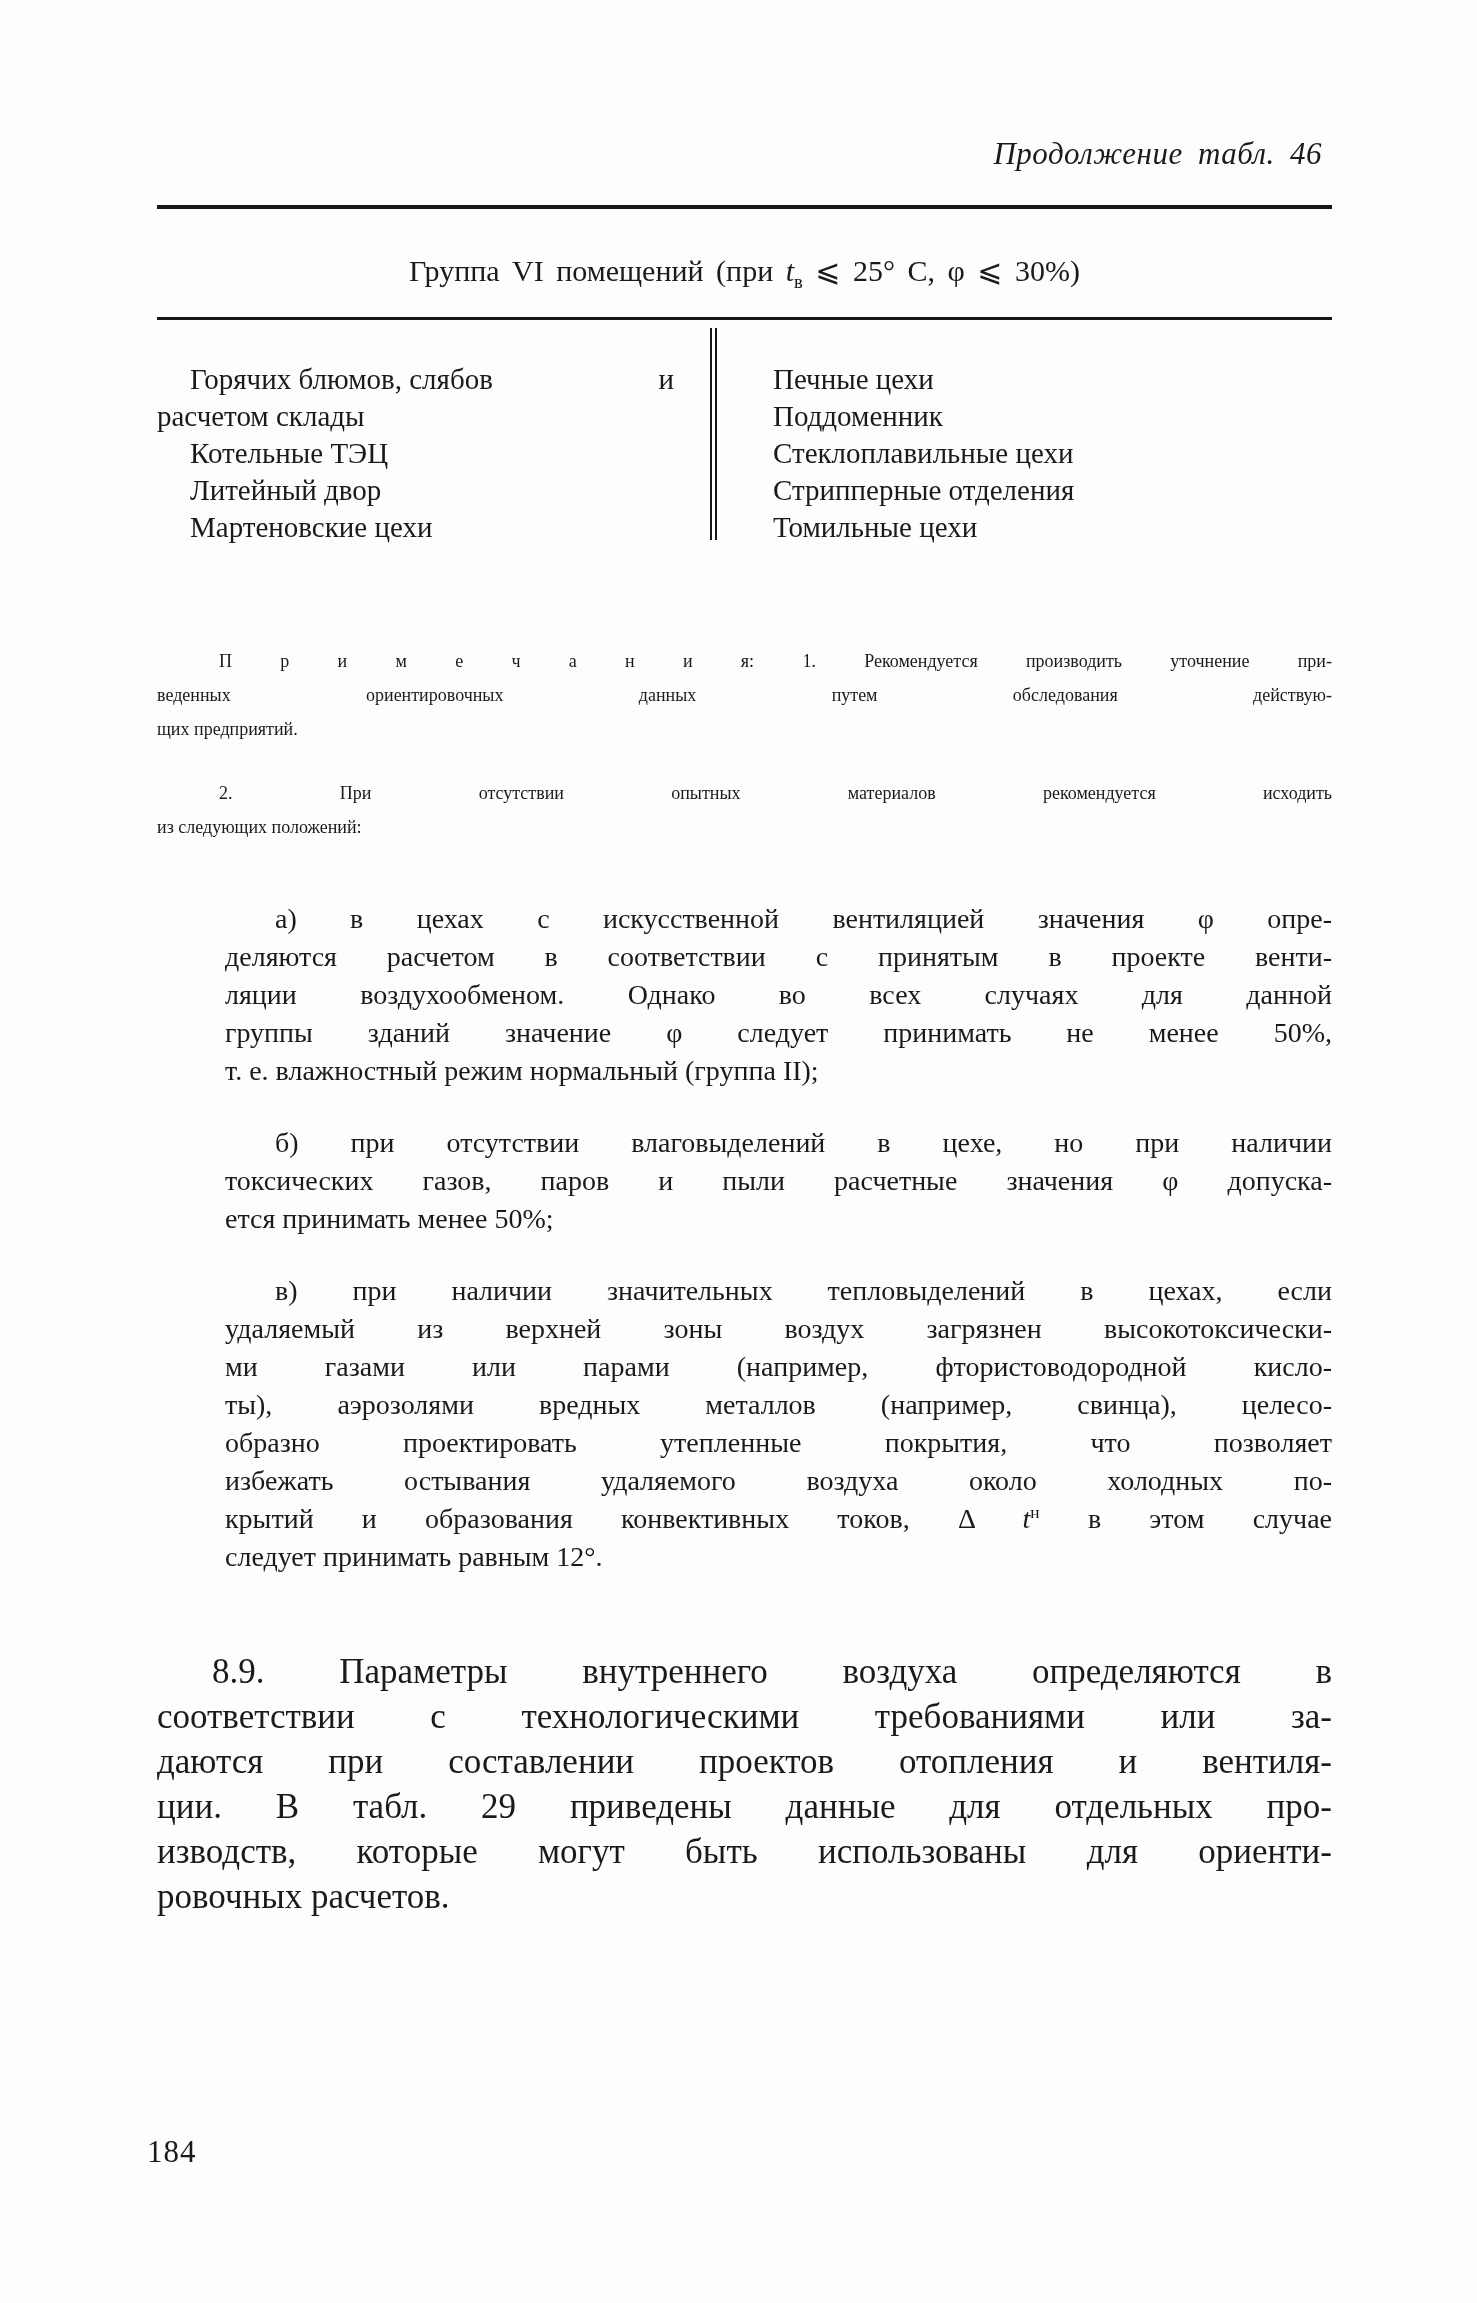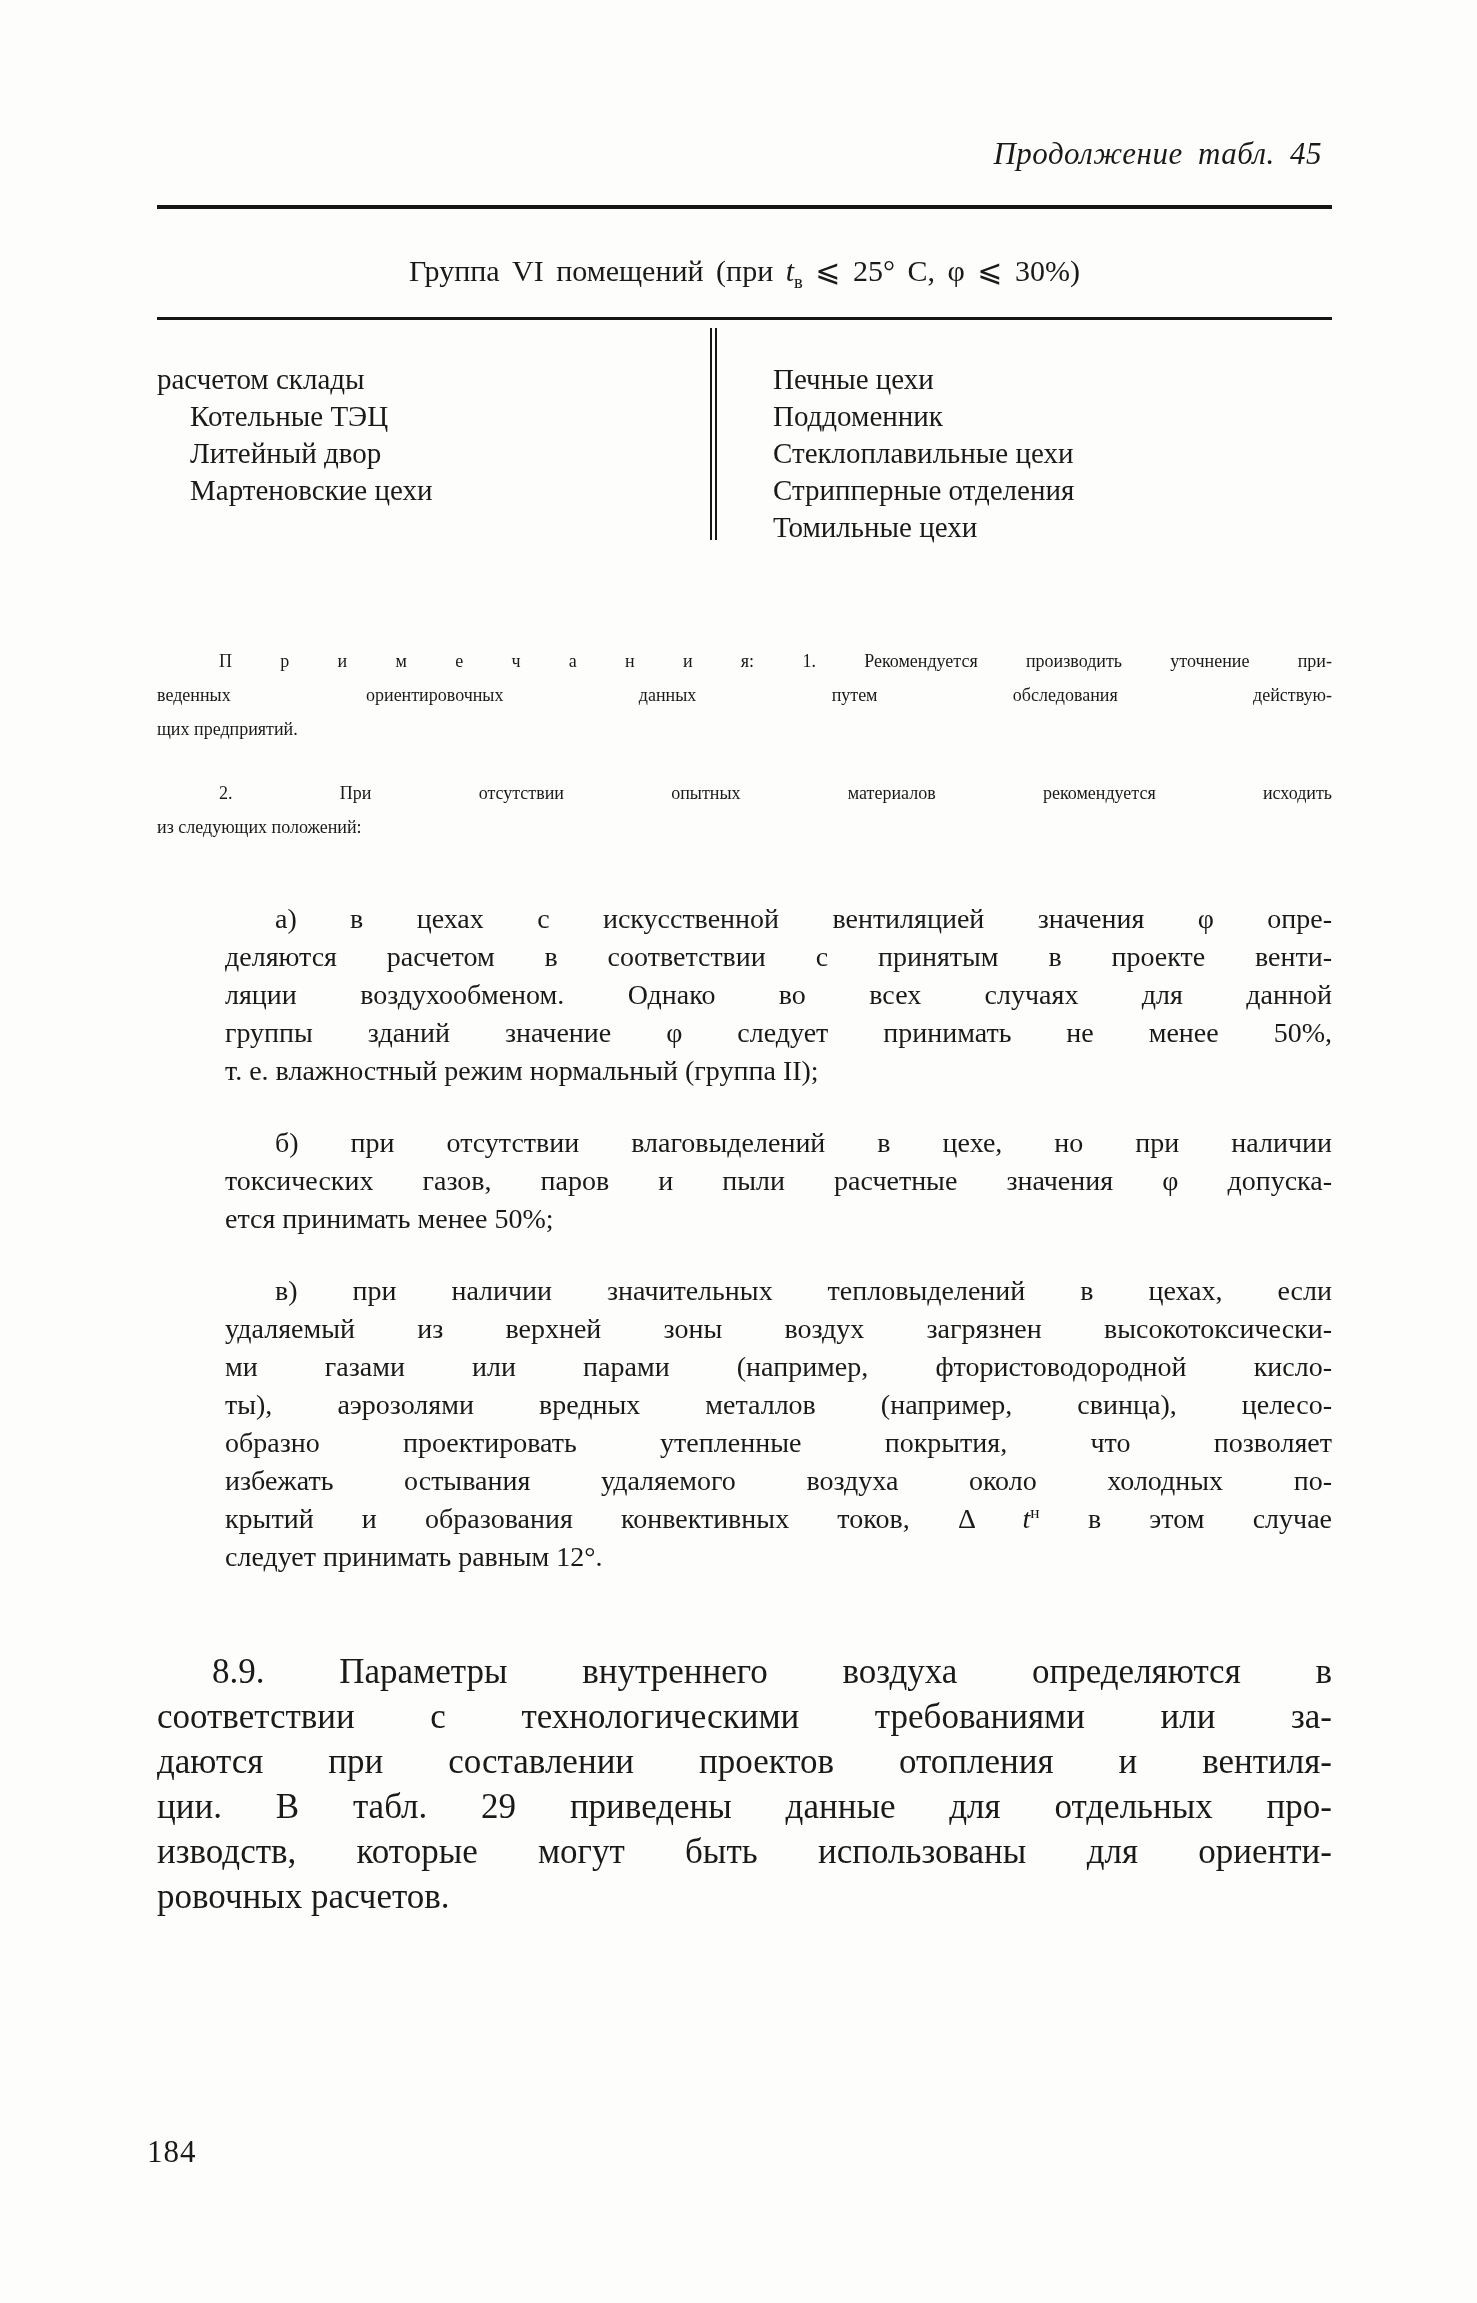--- a/index.html
+++ b/index.html
@@ -67,32 +67,36 @@
     position:absolute;left:147px;top:2134px;
     font-size:31px;letter-spacing:1px;
   }
 </style>
 </head>
 <body>
 
 <div class="page">
   <div class="content">
 
-    <div class="runhead">Продолжение табл. 45</div>
+    <div class="runhead">Продолжение табл. 46</div>
 
     <div class="rule rule1"></div>
 
     <div class="title">Группа VI помещений (при <i>t</i><sub>в</sub> ⩽ 25° С, φ ⩽ 30%)</div>
 
     <div class="rule rule2"></div>
 
     <div class="ttable">
       <div class="tdivider"></div>
 
       <div class="col-left">
+        <div class="trow-first">
+          <span>Горячих блюмов, слябов</span>
+          <span>и</span>
+        </div>
         <div>расчетом склады</div>
         <div>
             <div class="tline">Котельные ТЭЦ</div>
             <div class="tline">Литейный двор</div>
             <div class="tline">Мартеновские цехи</div>
           </div>
       </div>
 
       <div class="col-right">
         <div>

